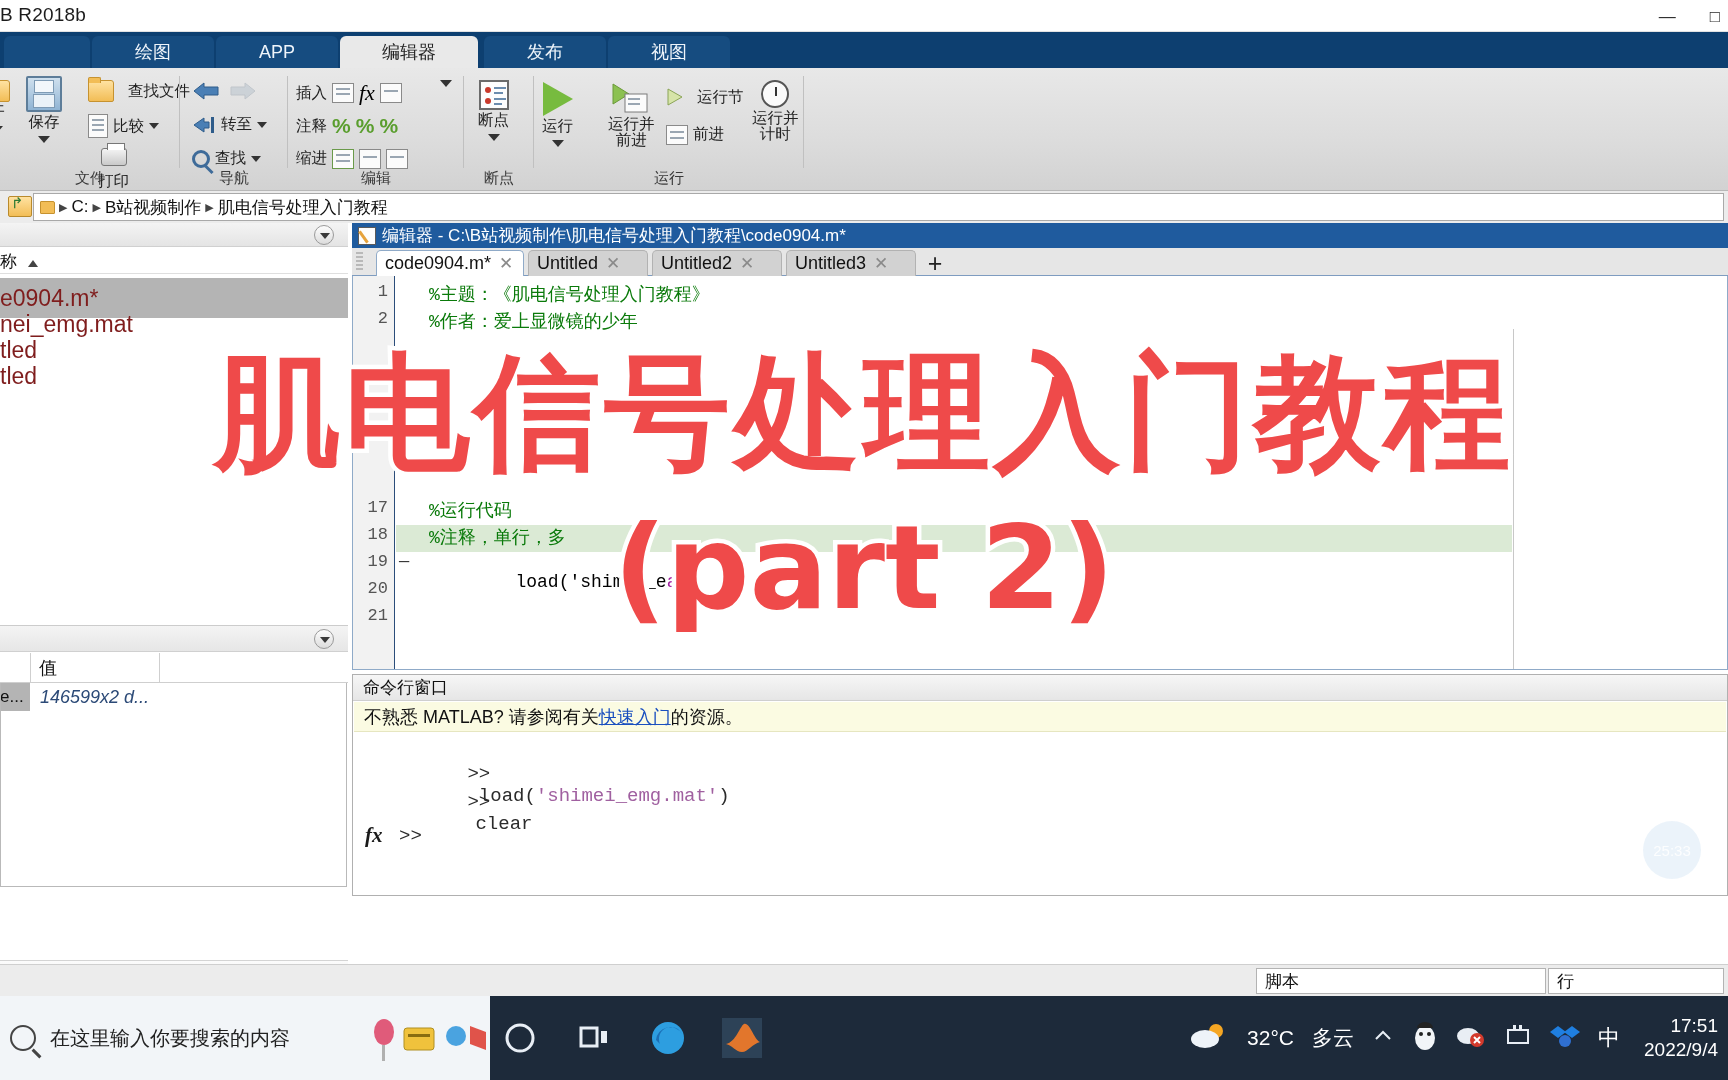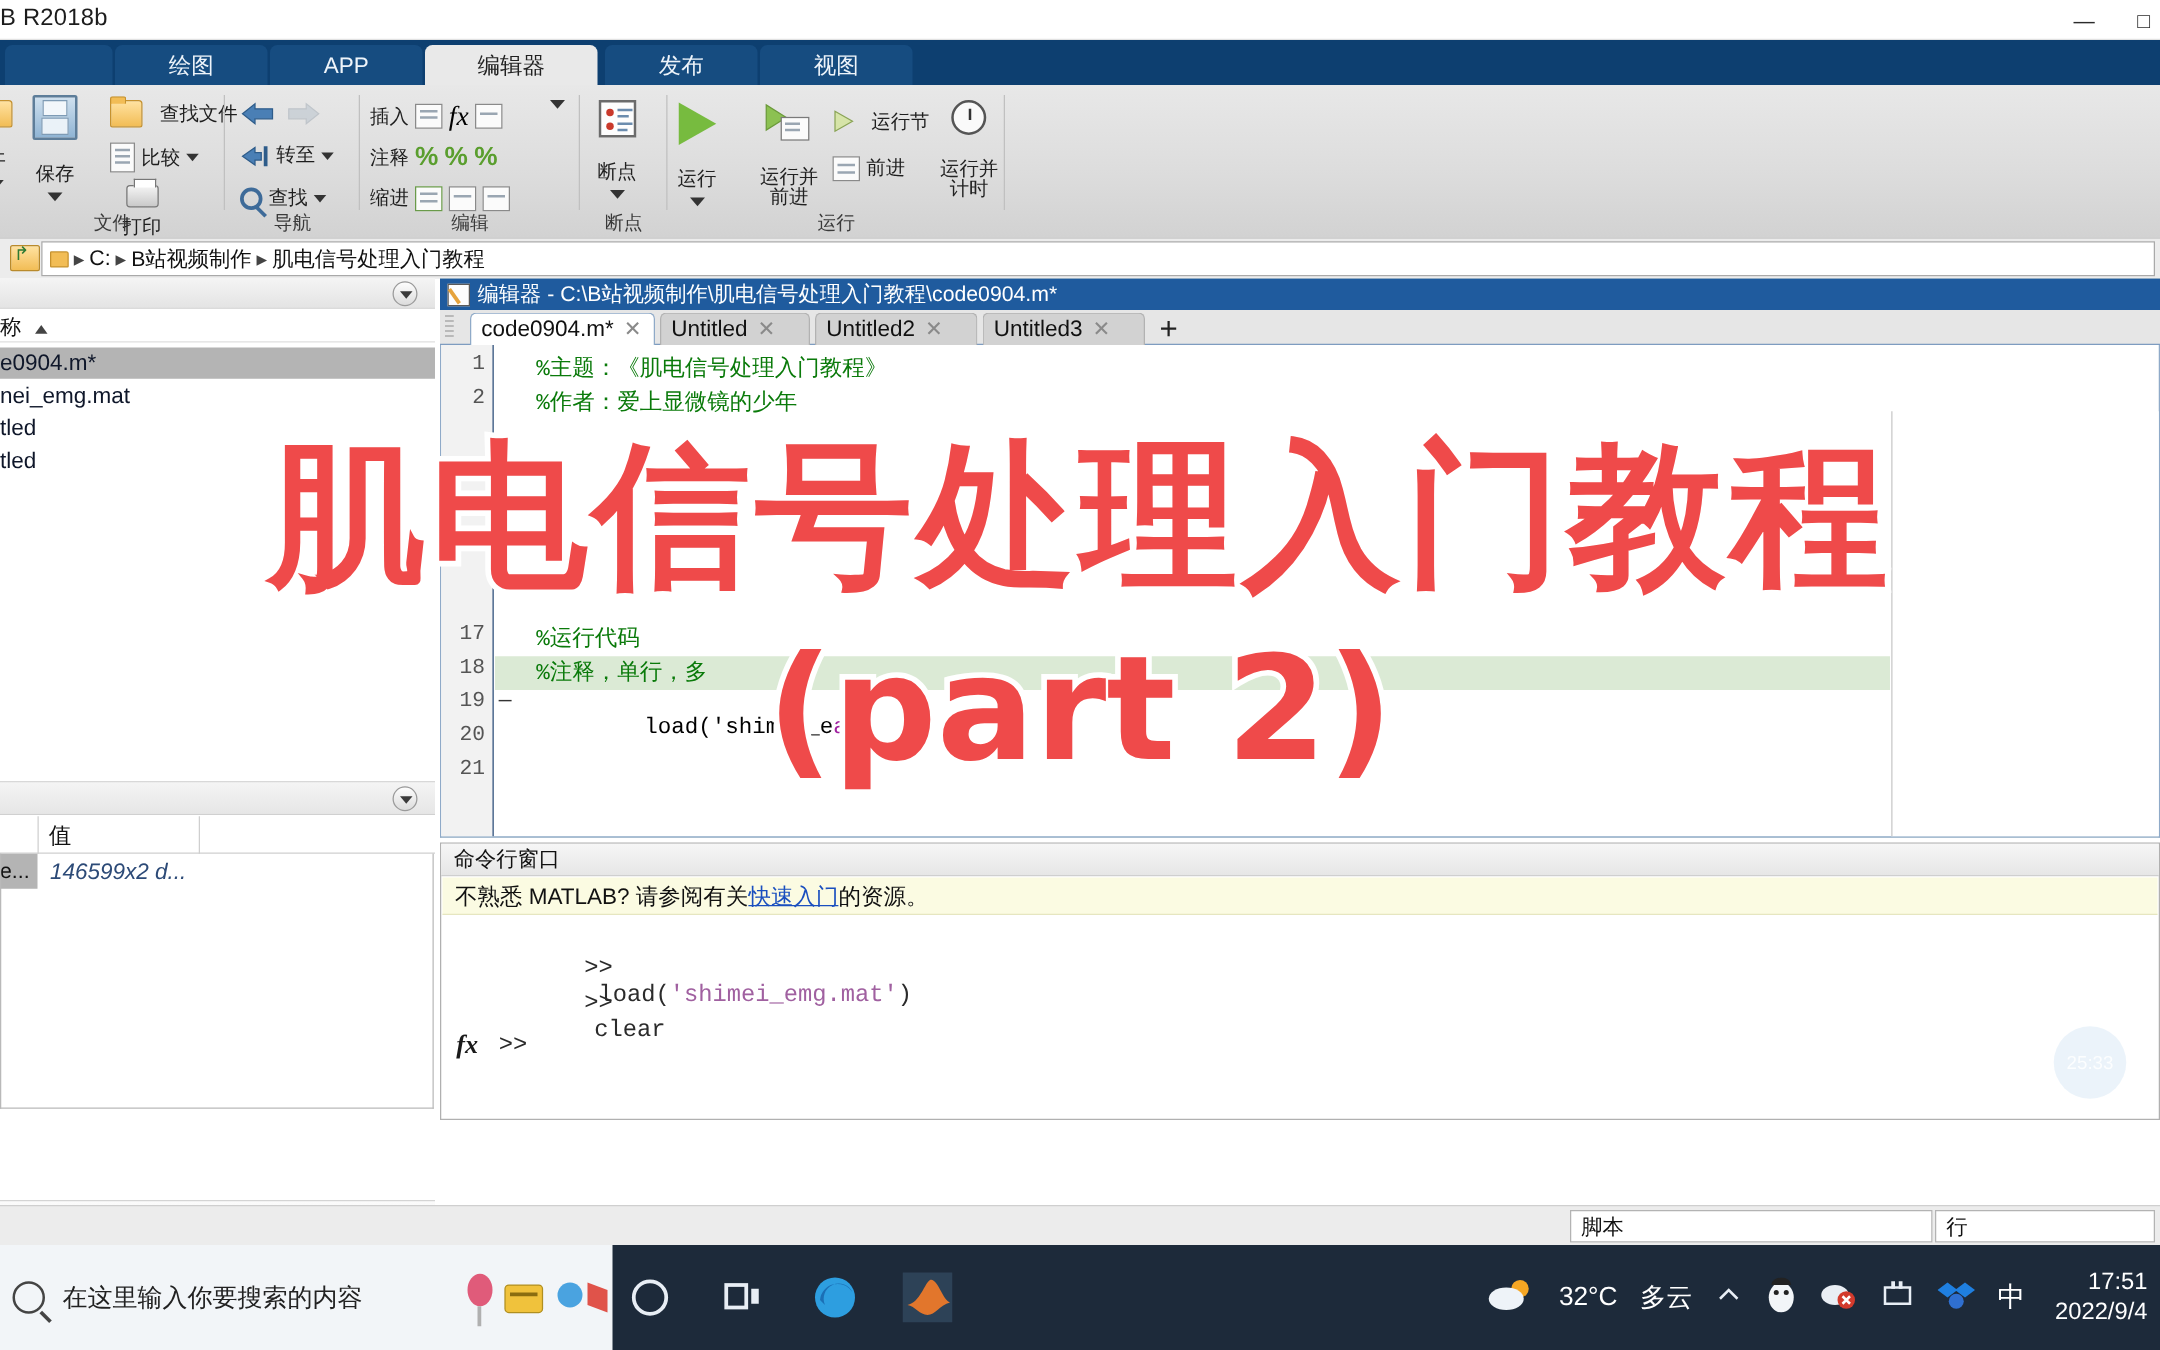--- a/index.html
+++ b/index.html
@@ -44,21 +44,21 @@
     background: linear-gradient(#e8e8e8, #dcdcdc 60%, #d2d2d2);
     border-bottom: 1px solid #b8b8b8;
   }
   .rgroup { position: absolute; top: 0; height: 122px; }
   .rgroup .sep { position: absolute; top: 8px; right: 0; width: 1px; height: 92px; background: #c0c0c0; }
   .rgroup .gname {
     position: absolute; bottom: 2px; left: 0; width: 100%;
     text-align: center; font-size: 15px; color: #3a3a3a;
   }
   .bigbtn { position: absolute; display: flex; flex-direction: column; align-items: center; cursor: default; }
-  .bigbtn .lbl { font-size: 15.5px; color: #222; margin-top: 20px; text-align: center; line-height: 1.05; }
+  .bigbtn .lbl { font-size: 15.5px; color: #222; margin-top: 2px; text-align: center; line-height: 1.05; }
   .smallrow { position: absolute; display: flex; align-items: center; gap: 5px; cursor: default; }
   .smallrow .lbl { font-size: 15.5px; color: #1e1e1e; white-space: nowrap; }
   .caret { width: 0; height: 0; border-left: 5px solid transparent; border-right: 5px solid transparent; border-top: 6px solid #333; }
   .caret.big { border-left-width: 6px; border-right-width: 6px; border-top-width: 7px; }
 
   
   .ic { display: inline-block; position: relative; }
   .ic-save { width: 36px; height: 36px; background: linear-gradient(#cfe0ee,#8fb4d4); border: 2px solid #5d7d99; border-radius: 2px; }
   .ic-save::before { content:""; position:absolute; left:6px; top:2px; right:6px; height:11px; background:#f2f7fb; border:1px solid #7e9bb5; }
   .ic-save::after { content:""; position:absolute; left:5px; bottom:2px; right:5px; height:12px; background:#eaf2f8; border:1px solid #7e9bb5; }
@@ -104,21 +104,21 @@
 
   
   .leftpanel { position: absolute; left: 0; top: 223px; width: 348px; bottom: 84px; background: #fff; }
   .lp-head { position: absolute; left: 0; top: 0; width: 348px; height: 24px; background: linear-gradient(#f4f4f4,#e4e4e4); border-bottom: 1px solid #d0d0d0; }
   .lp-head .t { position: absolute; left: 0px; top: 2px; font-size: 16px; color: #222; }
   .circ-btn { position: absolute; width: 20px; height: 20px; border: 1px solid #9a9a9a; border-radius: 50%; background: linear-gradient(#fdfdfd,#dcdcdc); }
   .circ-btn::after { content:""; position:absolute; left:5px; top:7px; border-left: 5px solid transparent; border-right: 5px solid transparent; border-top: 6px solid #3a3a3a; }
   .lp-colhdr { position: absolute; left: 0; top: 25px; width: 348px; height: 26px; background: #fff; border-bottom: 1px solid #dfdfdf; }
   .lp-colhdr .t { position: absolute; left: 0px; top: 2px; font-size: 17px; color: #111; }
   .lp-colhdr .sortcaret { position: absolute; left: 28px; top: 12px; width:0; height:0; border-left:5px solid transparent; border-right:5px solid transparent; border-bottom: 7px solid #444; }
-  .filerow { position: absolute; left: 0; width: 348px; height: 25px; font-size: 18px; color: #0f172a; display: flex; align-items: center; }
+  .filerow { position: absolute; left: 0; width: 348px; height: 40px; font-size: 23px; color: #7f1d1d; display: flex; align-items: center; }
   .filerow.sel { background: #b4b4b4; }
   .lp-footer { position: absolute; left: 0; bottom: 0; width: 348px; height: 36px; background: linear-gradient(#fbfbfb,#efefef); border-top: 1px solid #d4d4d4; }
   .lp-footer .t { position: absolute; left: 0px; top: 7px; font-size: 17px; color: #111; }
   .chev-up { position:absolute; right: 14px; top: 12px; width: 12px; height: 12px; border-left: 2px solid #555; border-top: 2px solid #555; transform: rotate(45deg); }
 
   
   .wspanel { position: absolute; left: 0; top: 625px; width: 348px; height: 266px; background: #fff; border-top: 1px solid #ccc; }
   .ws-head { position: absolute; left: 0; top: 0; width: 348px; height: 26px; background: linear-gradient(#f4f4f4,#e6e6e6); border-bottom: 1px solid #d0d0d0; }
   .ws-colhdr { position: absolute; left: 0; top: 27px; width: 348px; height: 30px; background: #fff; border-bottom: 1px solid #cfcfcf; }
   .ws-col { position: absolute; top: 0; height: 30px; border-right: 1px solid #cfcfcf; font-size: 18px; color: #111; display: flex; align-items: center; padding-left: 8px; }

